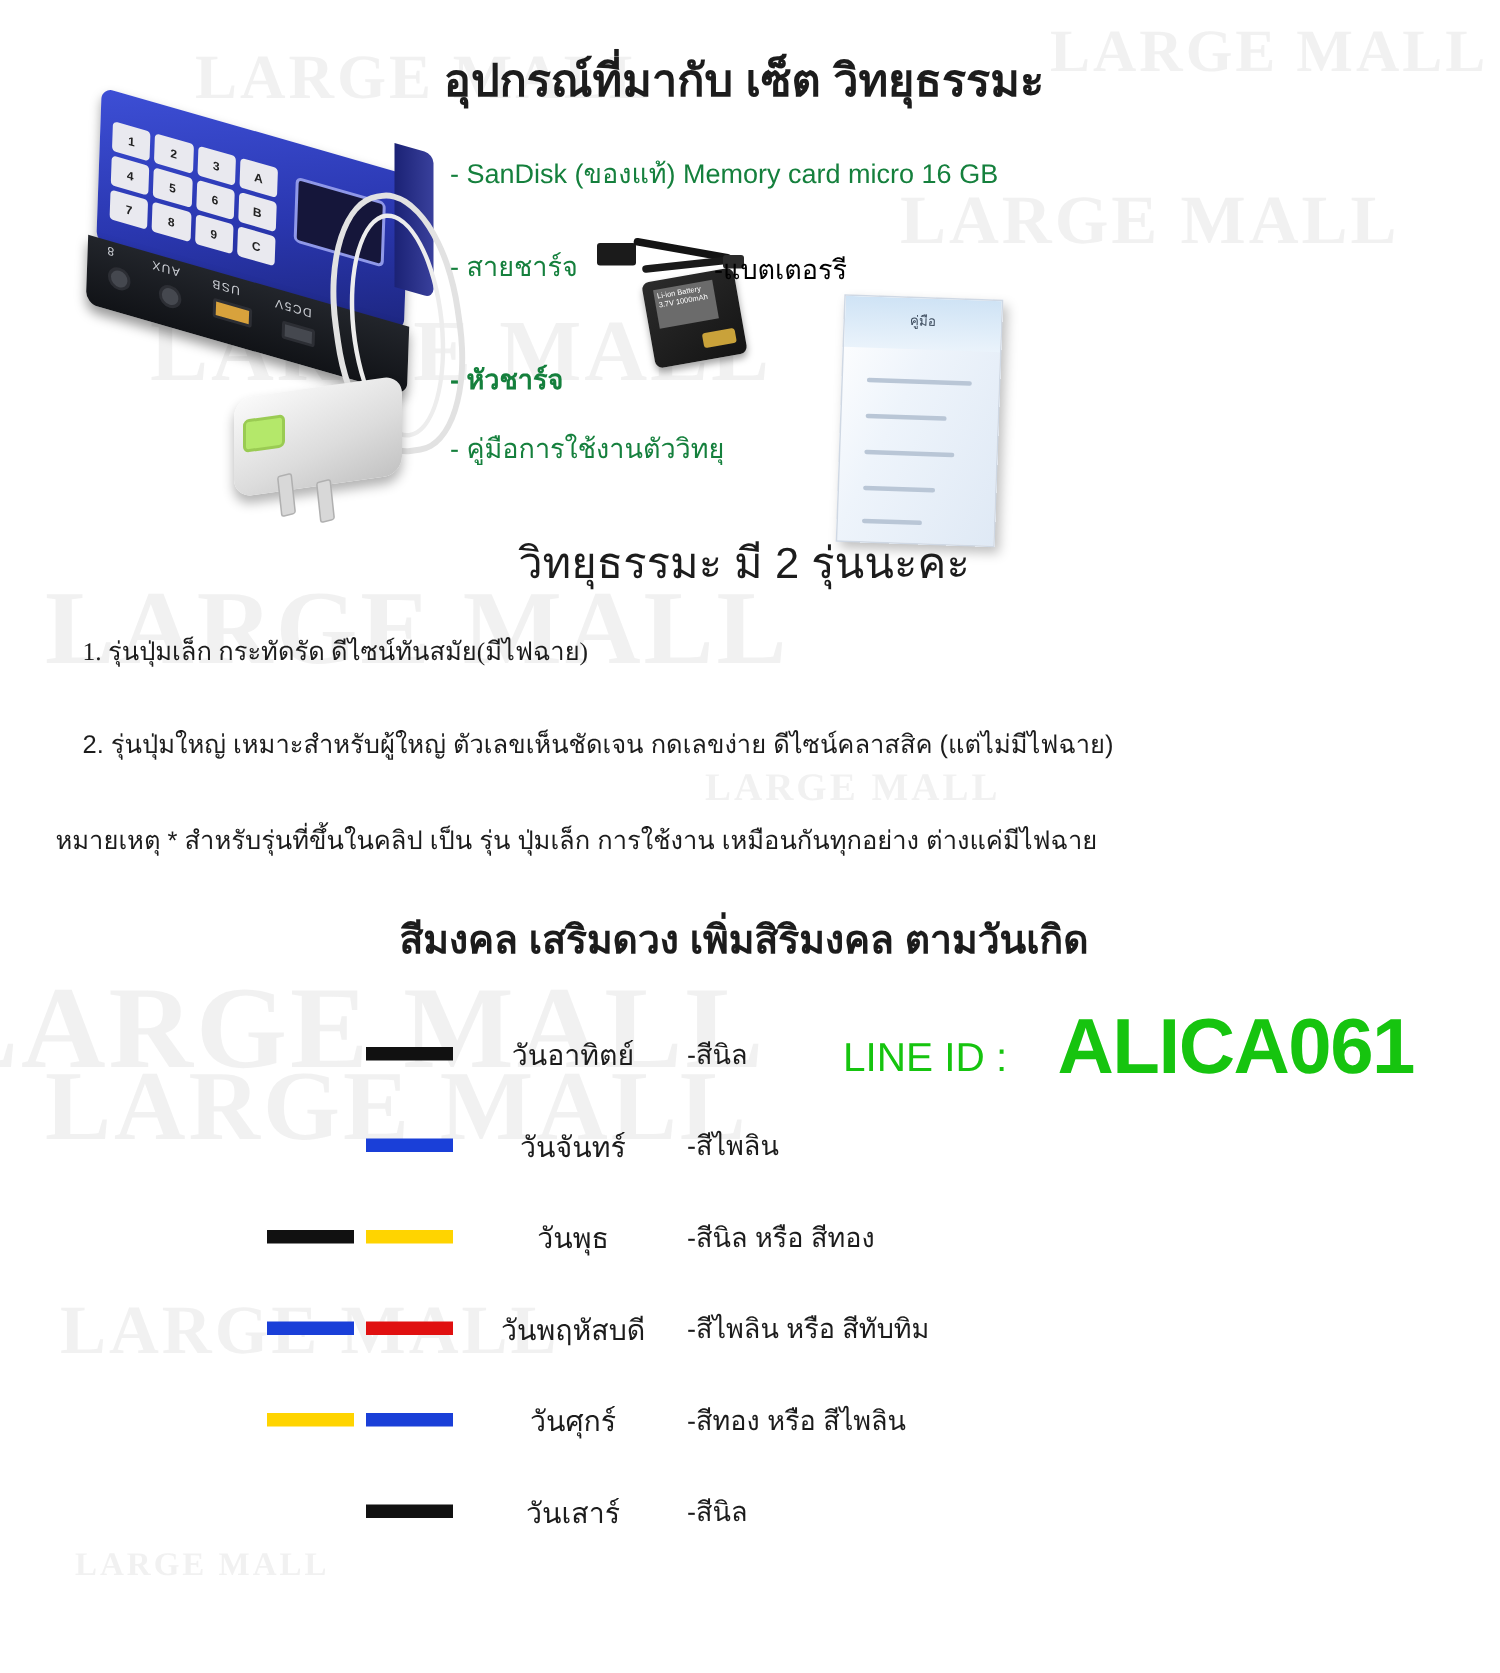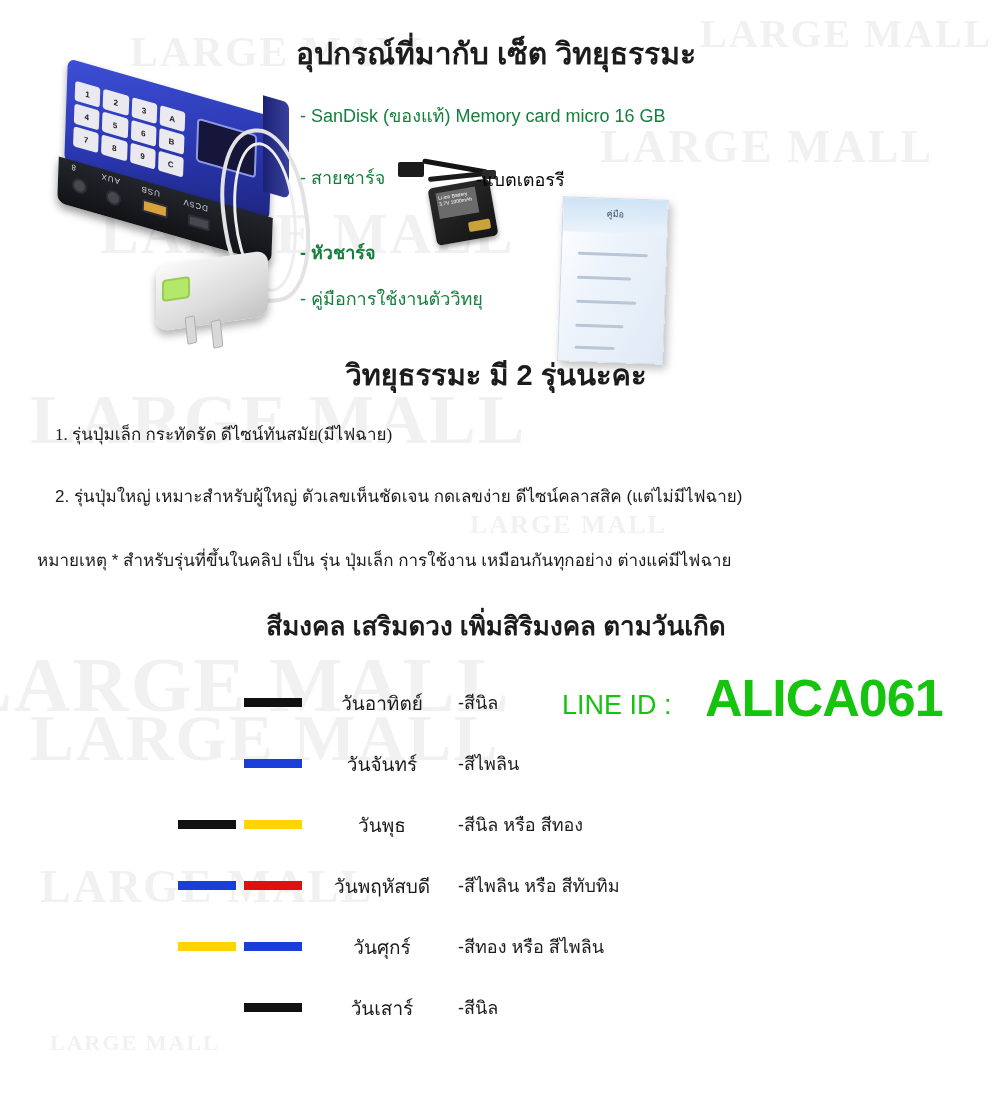--- a/index.html
+++ b/index.html
@@ -37,21 +37,21 @@
     font-size: 30px;
     font-weight: bold;
     color: #1c1c1c;
   }
   .title-models {
     position: absolute;
     left: 0; right: 0;
     top: 352px;
     text-align: center;
     font-size: 29px;
-    font-weight: bold;
+    font-weight: normal;
     color: #1c1c1c;
   }
   .title-colors {
     position: absolute;
     left: 0; right: 0;
     top: 605px;
     text-align: center;
     font-size: 26px;
     font-weight: bold;
     color: #1c1c1c;

